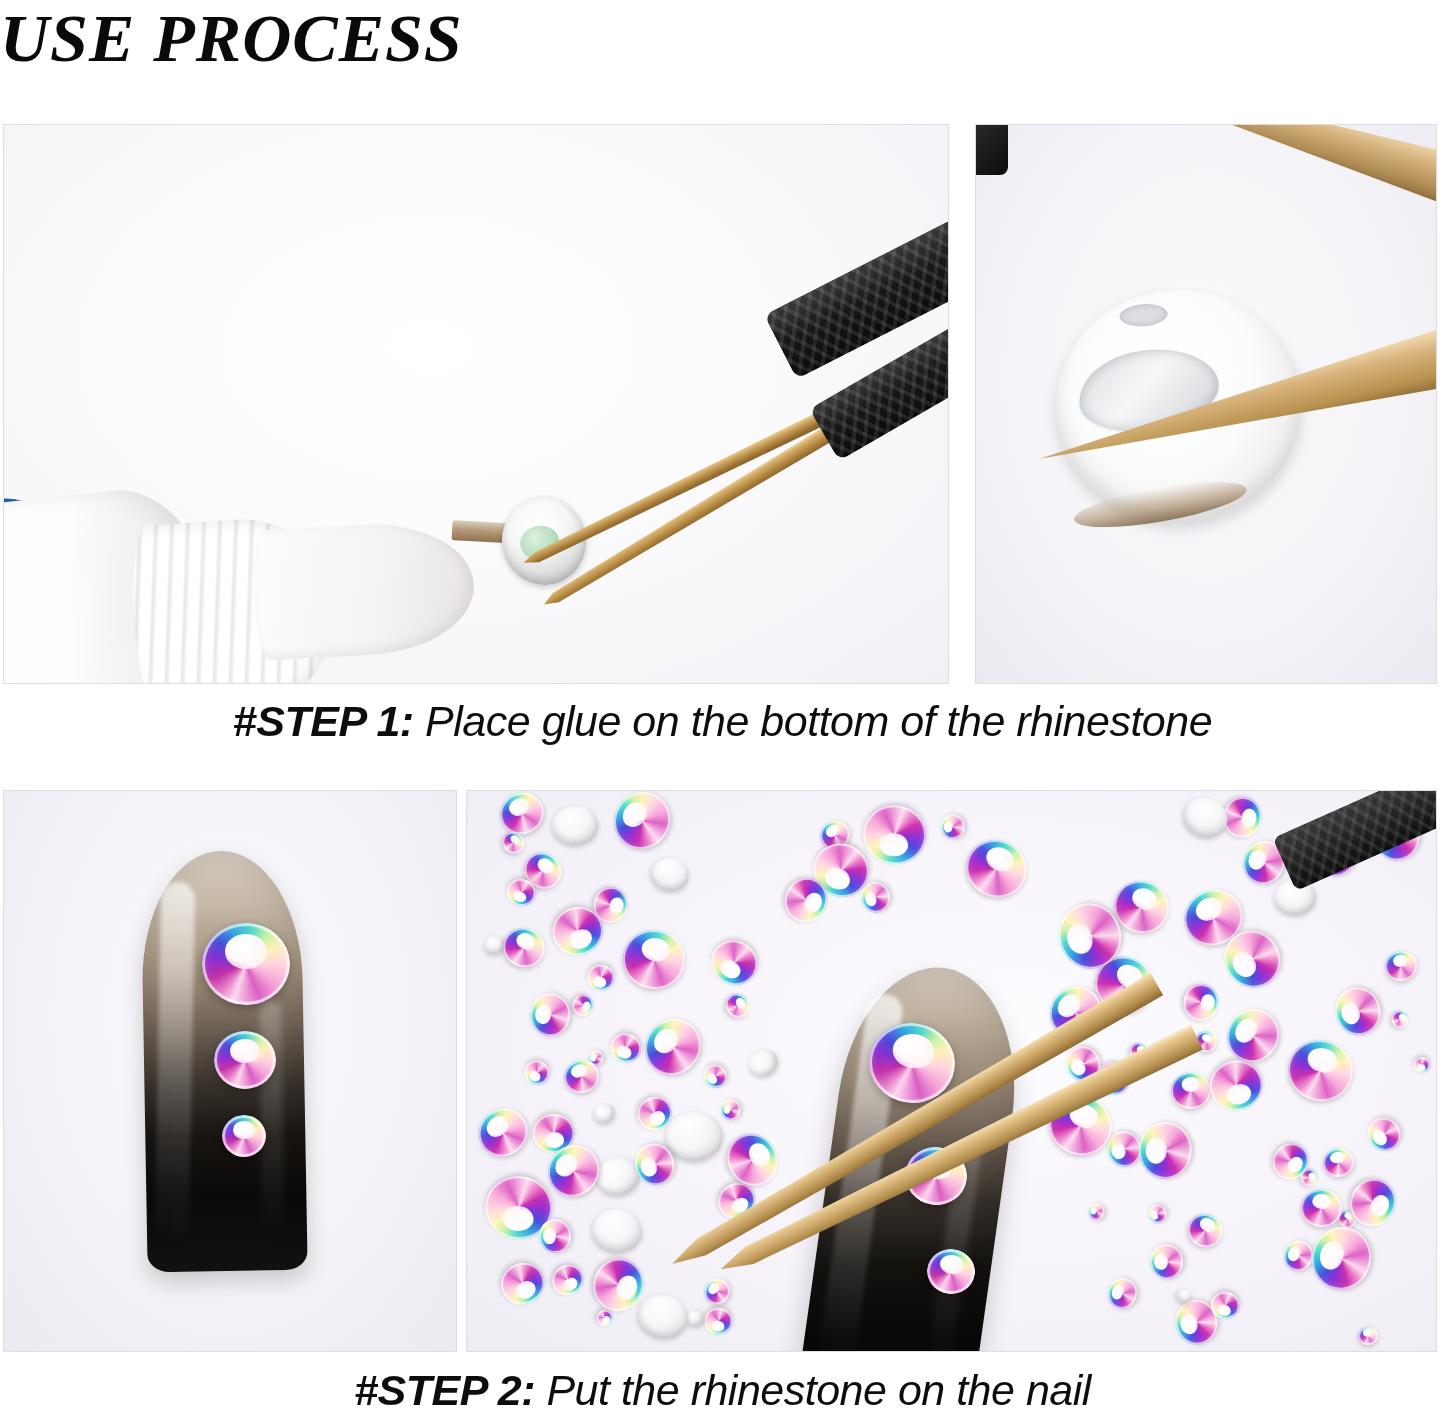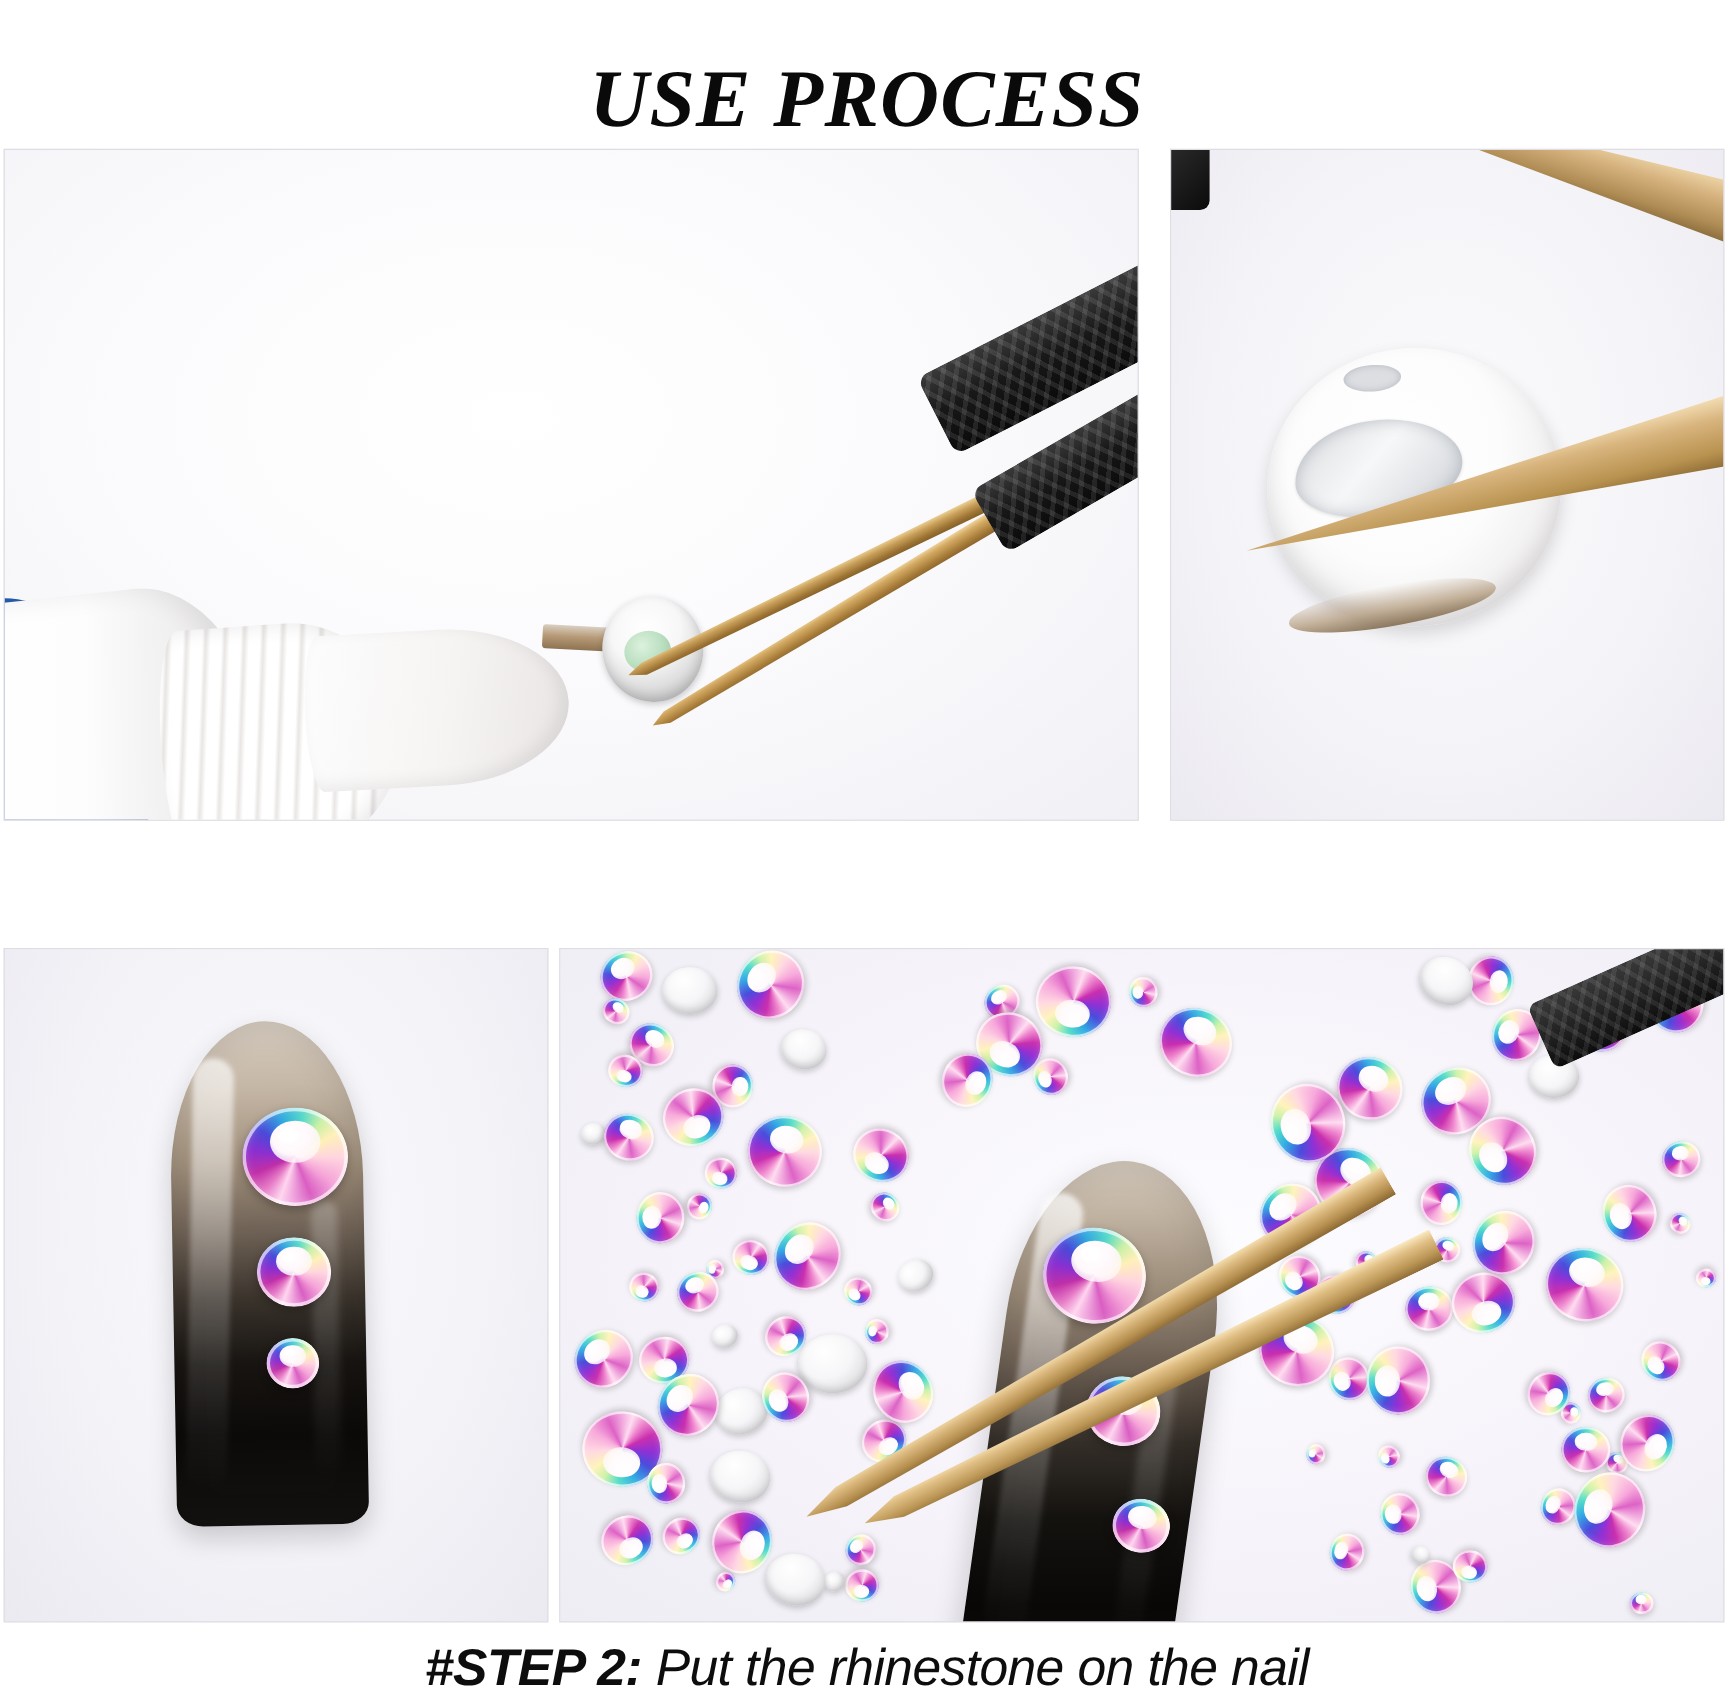--- a/index.html
+++ b/index.html
@@ -7,28 +7,27 @@
     width:1445px;height:1412px;
     background:#ffffff;
     font-family:"Liberation Sans", sans-serif;
     overflow:hidden;
   }
   .page{position:relative;width:1445px;height:1412px;background:#fff;}
 
   
   .title{
     position:absolute;left:0;top:2px;width:1445px;
-    text-align:center;
+    text-align:left;
     font-family:"Liberation Serif","DejaVu Serif",serif;
     font-weight:700;font-style:italic;
     font-size:68px;line-height:72px;
     letter-spacing:1px;
     color:#0a0a0a;
     white-space:nowrap;
-    margin-top:44px;
   }
 
   
   .panel{
     position:absolute;
     background:#f0eff4;
     border:1px solid #dddde3;
     box-sizing:border-box;
     overflow:hidden;
   }
@@ -345,20 +344,23 @@
       <div class="p2-stone">
         <div class="p2-glue"></div>
         <div class="p2-glue2"></div>
         <div class="p2-rim"></div>
       </div>
       <div class="p2-arm p2a1"></div>
       <div class="p2-arm p2a2"></div>
     </div>
   </div>
 
+  <div class="caption cap1">
+    <span class="lead">#STEP 1:</span><span> Place glue on the bottom of the rhinestone</span>
+  </div>
 
   <div class="panel p-bl">
     <div class="ph3">
       <div class="nail"></div>
       <div class="ab nail-s1">
         <div class="facets"></div>
         <div class="rim"></div>
         <div class="dome"></div>
         <div class="spark"></div>
       </div>

